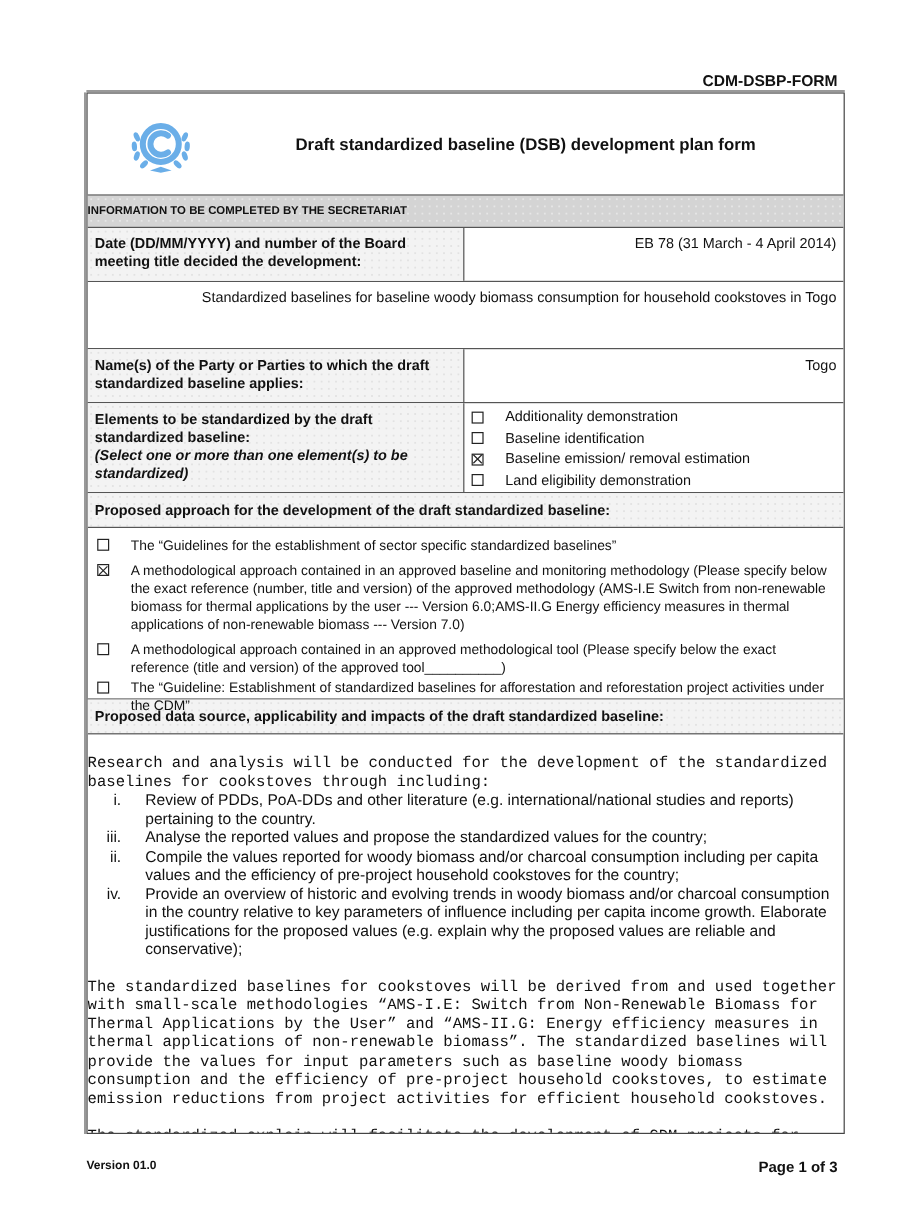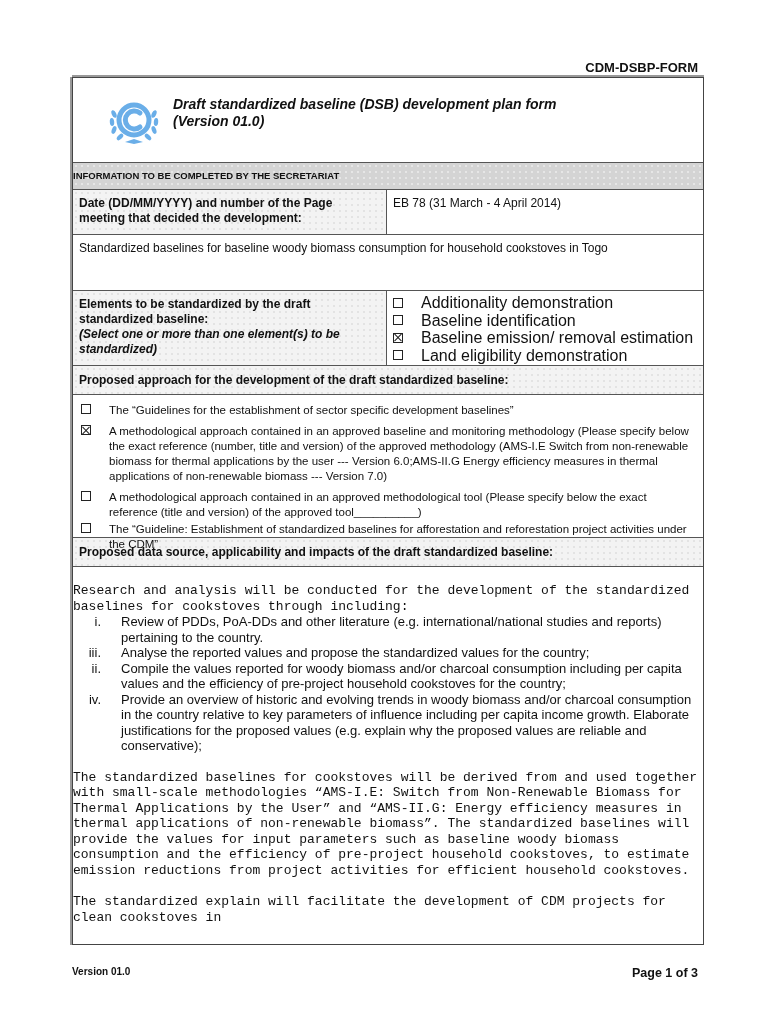--- a/index.html
+++ b/index.html
@@ -4,41 +4,41 @@
   <style>
     html, body { margin:0; padding:0; background:#ffffff; }
     body { width:770px; height:1024px; position:relative; overflow:hidden;
            font-family:"Liberation Sans", sans-serif; color:#111; }
     .form-id { position:absolute; top:60px; right:72px; font-size:13px; font-weight:bold; }
     .frame { position:absolute; left:72px; top:77px; width:632px; height:868px;
              border:1px solid #444; border-bottom:1px solid #444; box-sizing:border-box;
              box-shadow: -2px 0 0 #999, 0 -2px 0 #999; overflow:hidden; }
     .header { height:84px; position:relative; border-bottom:1px solid #555; }
     .logo { position:absolute; left:30px; top:18px; width:62px; height:52px; }
-    .title { position:absolute; left:100px; right:0; top:18px; 
-             font-size:14px; font-weight:bold; line-height:17px;font-style:italic; }
+    .title { position:absolute; left:100px; right:0; top:34px; text-align:center;
+             font-size:14px; font-weight:bold; line-height:17px; }
     .banner { height:26px; background:#d4d4d4;
               background-image: radial-gradient(#e6e6e6 0.8px, transparent 0.9px);
               background-size:6px 6px; border-bottom:1px solid #555;
               font-size:9.5px; font-weight:bold; line-height:26px; }
     .row { display:flex; border-bottom:1px solid #555; }
     .lab { width:314px; box-sizing:border-box; padding:6px 6px; font-size:12px; font-weight:bold;
            line-height:15px; background:#f3f3f3;
            background-image: radial-gradient(#e2e2e2 0.7px, transparent 0.8px);
            background-size:6px 6px; border-right:1px solid #555; }
     .lab .it { font-weight:bold; font-style:italic; }
-    .val { flex:1; padding:6px 6px; font-size:12px; line-height:15px; }
+    .val { flex:1; padding:6px 6px; font-size:12px; line-height:15px;text-align:right; }
     .cbx { display:inline-block; width:10px; height:10px; border:1px solid #222; position:relative;
            vertical-align:middle; box-sizing:border-box; background:#fff; }
     .cbx.checked::before, .cbx.checked::after { content:""; position:absolute; left:-1px; top:3.5px;
            width:10px; height:1px; background:#222; }
     .cbx.checked::before { transform:rotate(45deg); }
     .cbx.checked::after { transform:rotate(-45deg); }
     .elist { padding:3px 6px; }
-    .eitem { display:flex; align-items:center; height:17.5px; font-size:16px; }
+    .eitem { display:flex; align-items:center; height:17.5px; font-size:12px; }
     .eitem .cbx { margin-right:18px; }
     .sechead { height:28px; line-height:28px; padding:0 6px; font-size:12px; font-weight:bold;
                background:#f3f3f3; background-image: radial-gradient(#e2e2e2 0.7px, transparent 0.8px);
                background-size:6px 6px; border-bottom:1px solid #555; }
     .approach { padding:8px 6px 4px 8px; border-bottom:1px solid #555; }
     .aitem { display:flex; font-size:11.5px; line-height:15px; margin-bottom:6px; }
     .aitem .cbx { flex:none; margin-top:1px; margin-right:18px; }
     .aitem.tight { margin-bottom:2px; }
     .body { padding:16px 0 0 0; font-size:13px; line-height:15.5px; }
     .body p { margin:0;font-family:Liberation Mono, monospace; }
@@ -70,32 +70,35 @@
           <ellipse cx="51" cy="18" rx="2.2" ry="4" transform="rotate(25 51 18)"></ellipse>
           <ellipse cx="53" cy="26" rx="2.2" ry="4" transform="rotate(5 53 26)"></ellipse>
           <ellipse cx="51" cy="34" rx="2.2" ry="4" transform="rotate(-20 51 34)"></ellipse>
           <ellipse cx="45" cy="41" rx="2.2" ry="4" transform="rotate(-45 45 41)"></ellipse>
           <path d="M22 46 L31 43 L40 46 L31 48 Z"></path>
         </g>
       </svg>
     </div>
     <div class="title">
       <div>Draft standardized baseline (DSB) development plan form</div>
-      <div>(Version 01.0)</div>
     </div>
   </div>
 
   <div class="banner">INFORMATION TO BE COMPLETED BY THE SECRETARIAT</div>
 
   <div class="row" style="height:44px">
-    <div class="lab">Date (DD/MM/YYYY) and number of the Page meeting that decided the development:</div>
+    <div class="lab">Date (DD/MM/YYYY) and number of the Board meeting title decided the development:</div>
     <div class="val">EB 78 (31 March - 4 April 2014)</div>
   </div>
   <div class="row" style="height:55px">
     <div class="val">Standardized baselines for baseline woody biomass consumption for household cookstoves in Togo</div>
+  </div>
+  <div class="row" style="height:44px">
+    <div class="lab">Name(s) of the Party or Parties to which the draft standardized baseline applies:</div>
+    <div class="val">Togo</div>
   </div>
   <div class="row" style="height:74px">
     <div class="lab">
       <div>Elements to be standardized by the draft standardized baseline:</div>
       <div class="it">(Select one or more than one element(s) to be standardized)</div>
     </div>
     <div class="val elist">
       <div class="eitem">
         <span class="cbx"></span>
         <span>Additionality demonstration</span>
@@ -112,21 +115,21 @@
         <span class="cbx"></span>
         <span>Land eligibility demonstration</span>
       </div>
     </div>
   </div>
 
   <div class="sechead">Proposed approach for the development of the draft standardized baseline:</div>
   <div class="approach" style="height:143px; box-sizing:border-box;">
     <div class="aitem">
       <span class="cbx"></span>
-      <span>The “Guidelines for the establishment of sector specific development baselines”</span>
+      <span>The “Guidelines for the establishment of sector specific standardized baselines”</span>
     </div>
     <div class="aitem">
       <span class="cbx checked"></span>
       <span>A methodological approach contained in an approved baseline and monitoring methodology  (Please specify below the exact reference (number, title and version) of the approved methodology (AMS-I.E Switch from non-renewable biomass for thermal applications by the user --- Version 6.0;AMS-II.G Energy efficiency measures in thermal applications of non-renewable biomass --- Version 7.0)</span>
     </div>
     <div class="aitem tight">
       <span class="cbx"></span>
       <span>A methodological approach contained in an  approved methodological tool (Please specify below the exact reference (title and version) of the approved tool__________)</span>
     </div>
     <div class="aitem tight">

